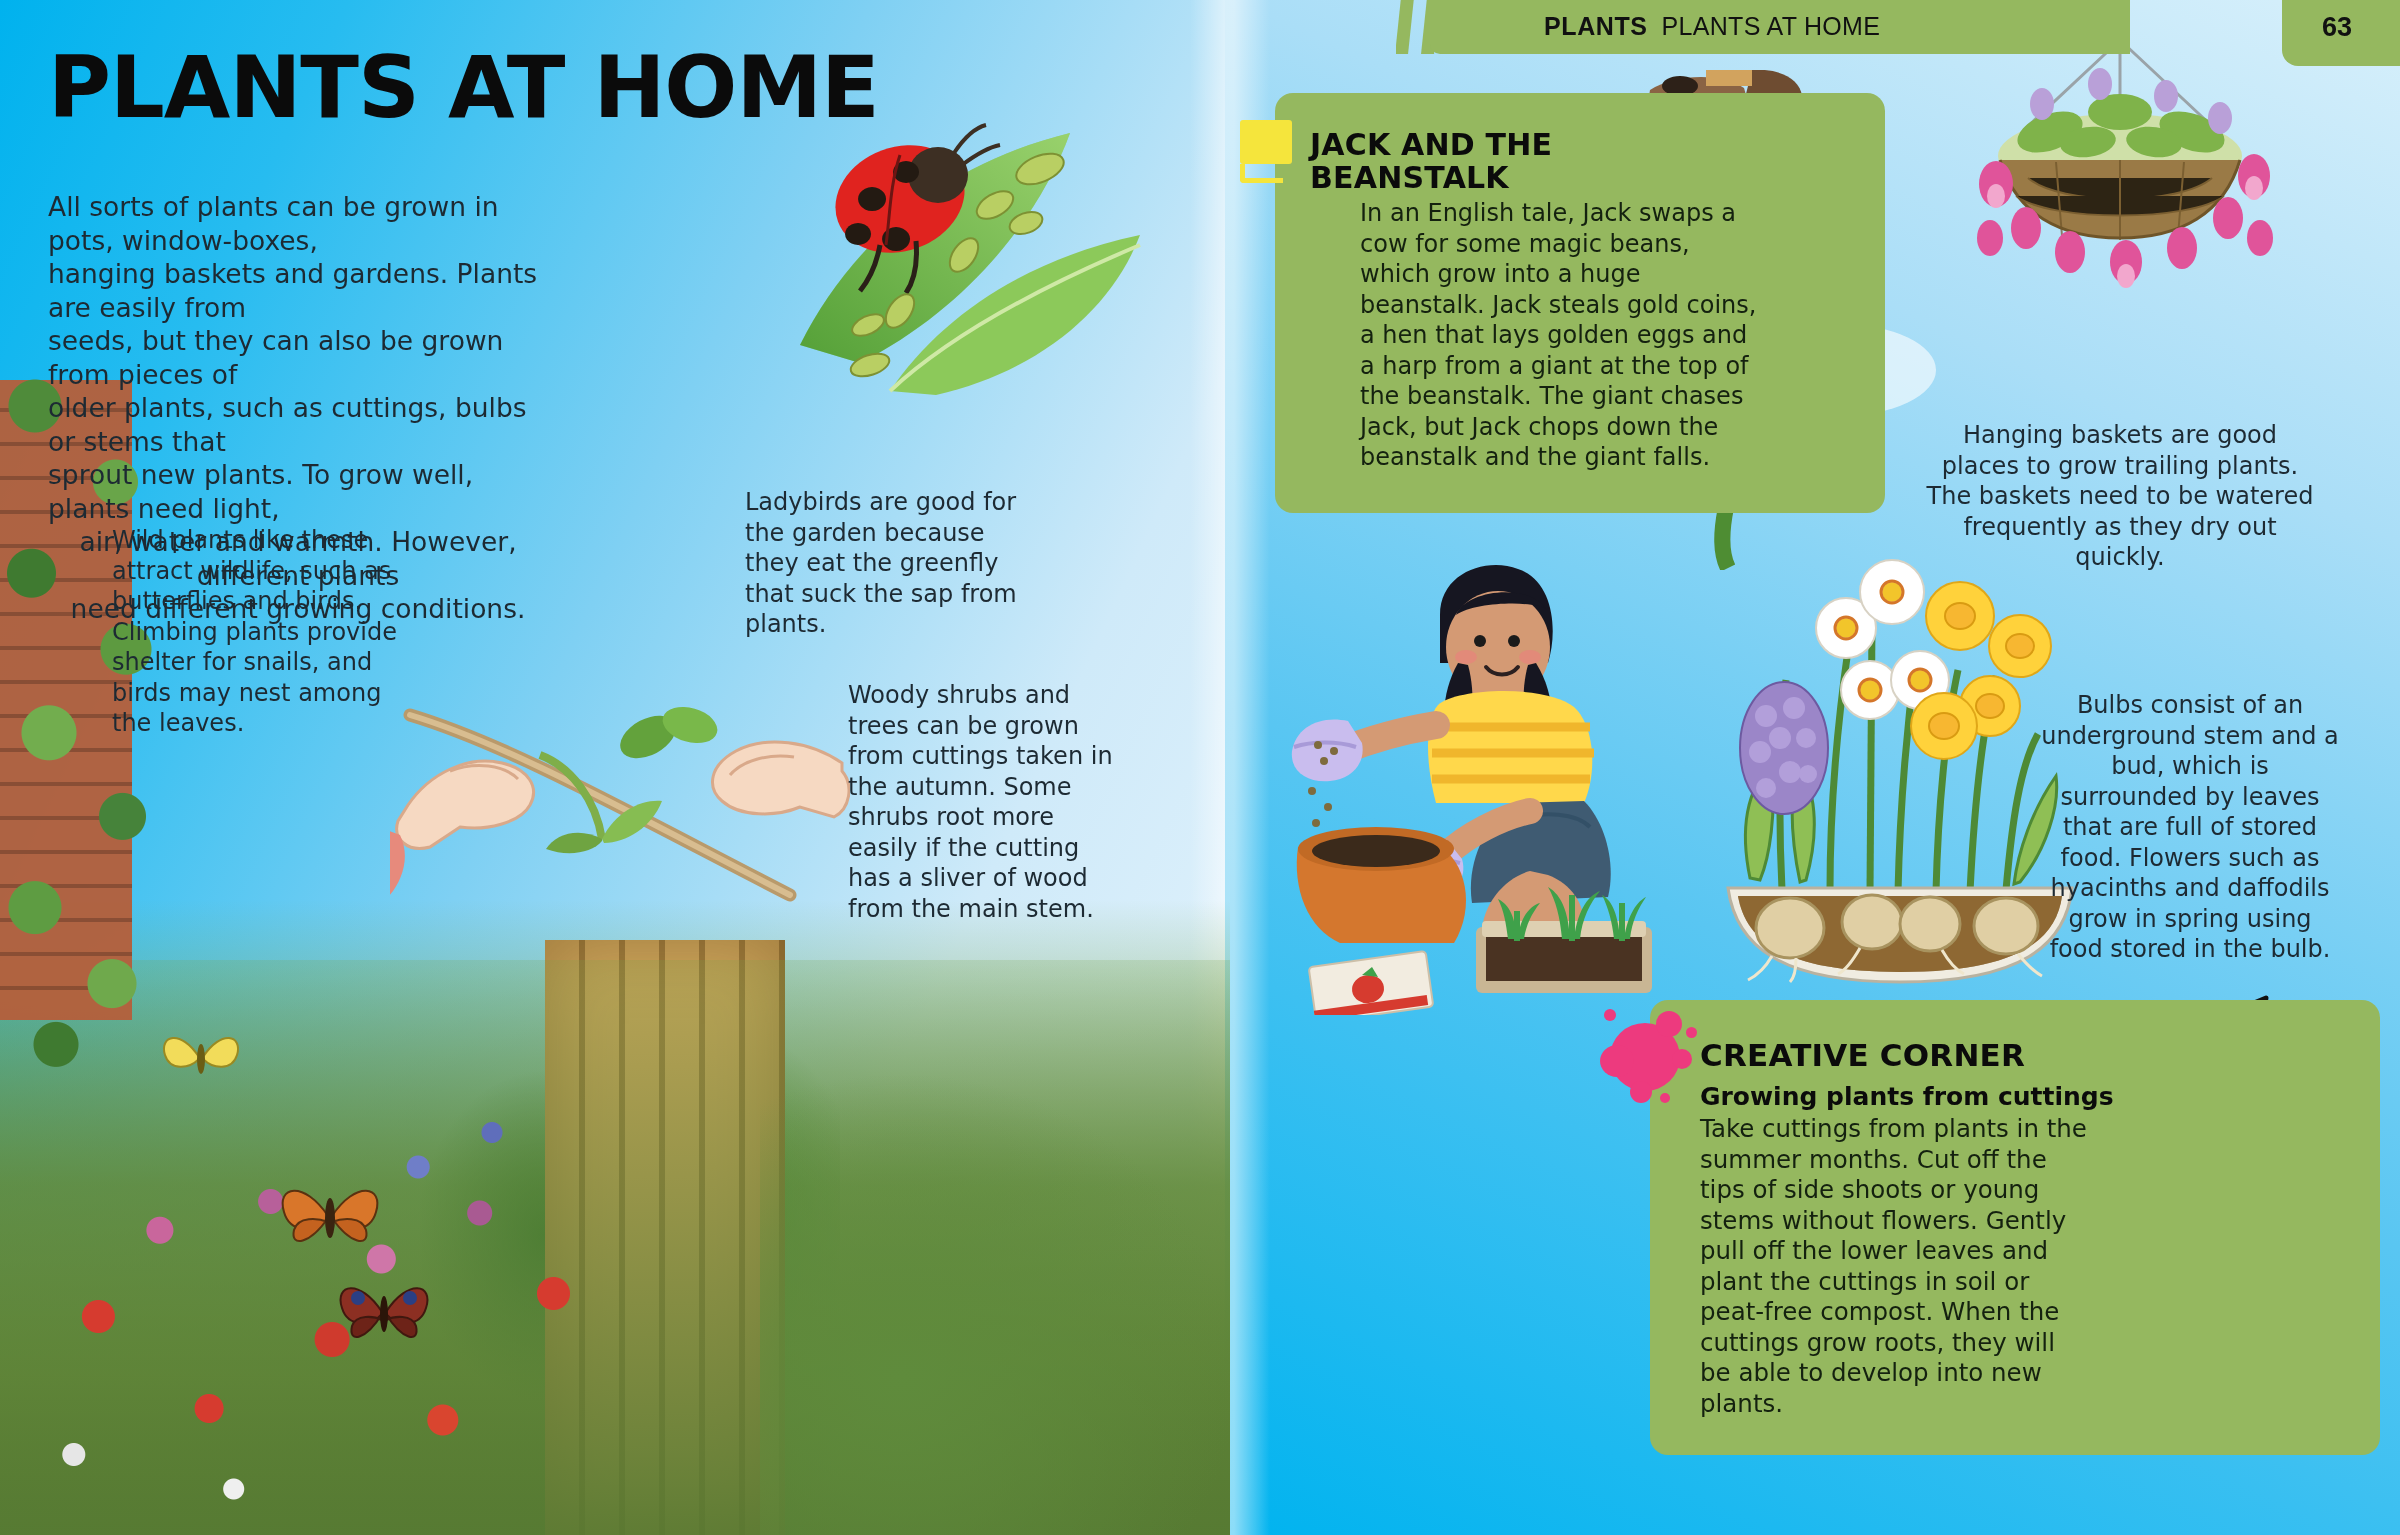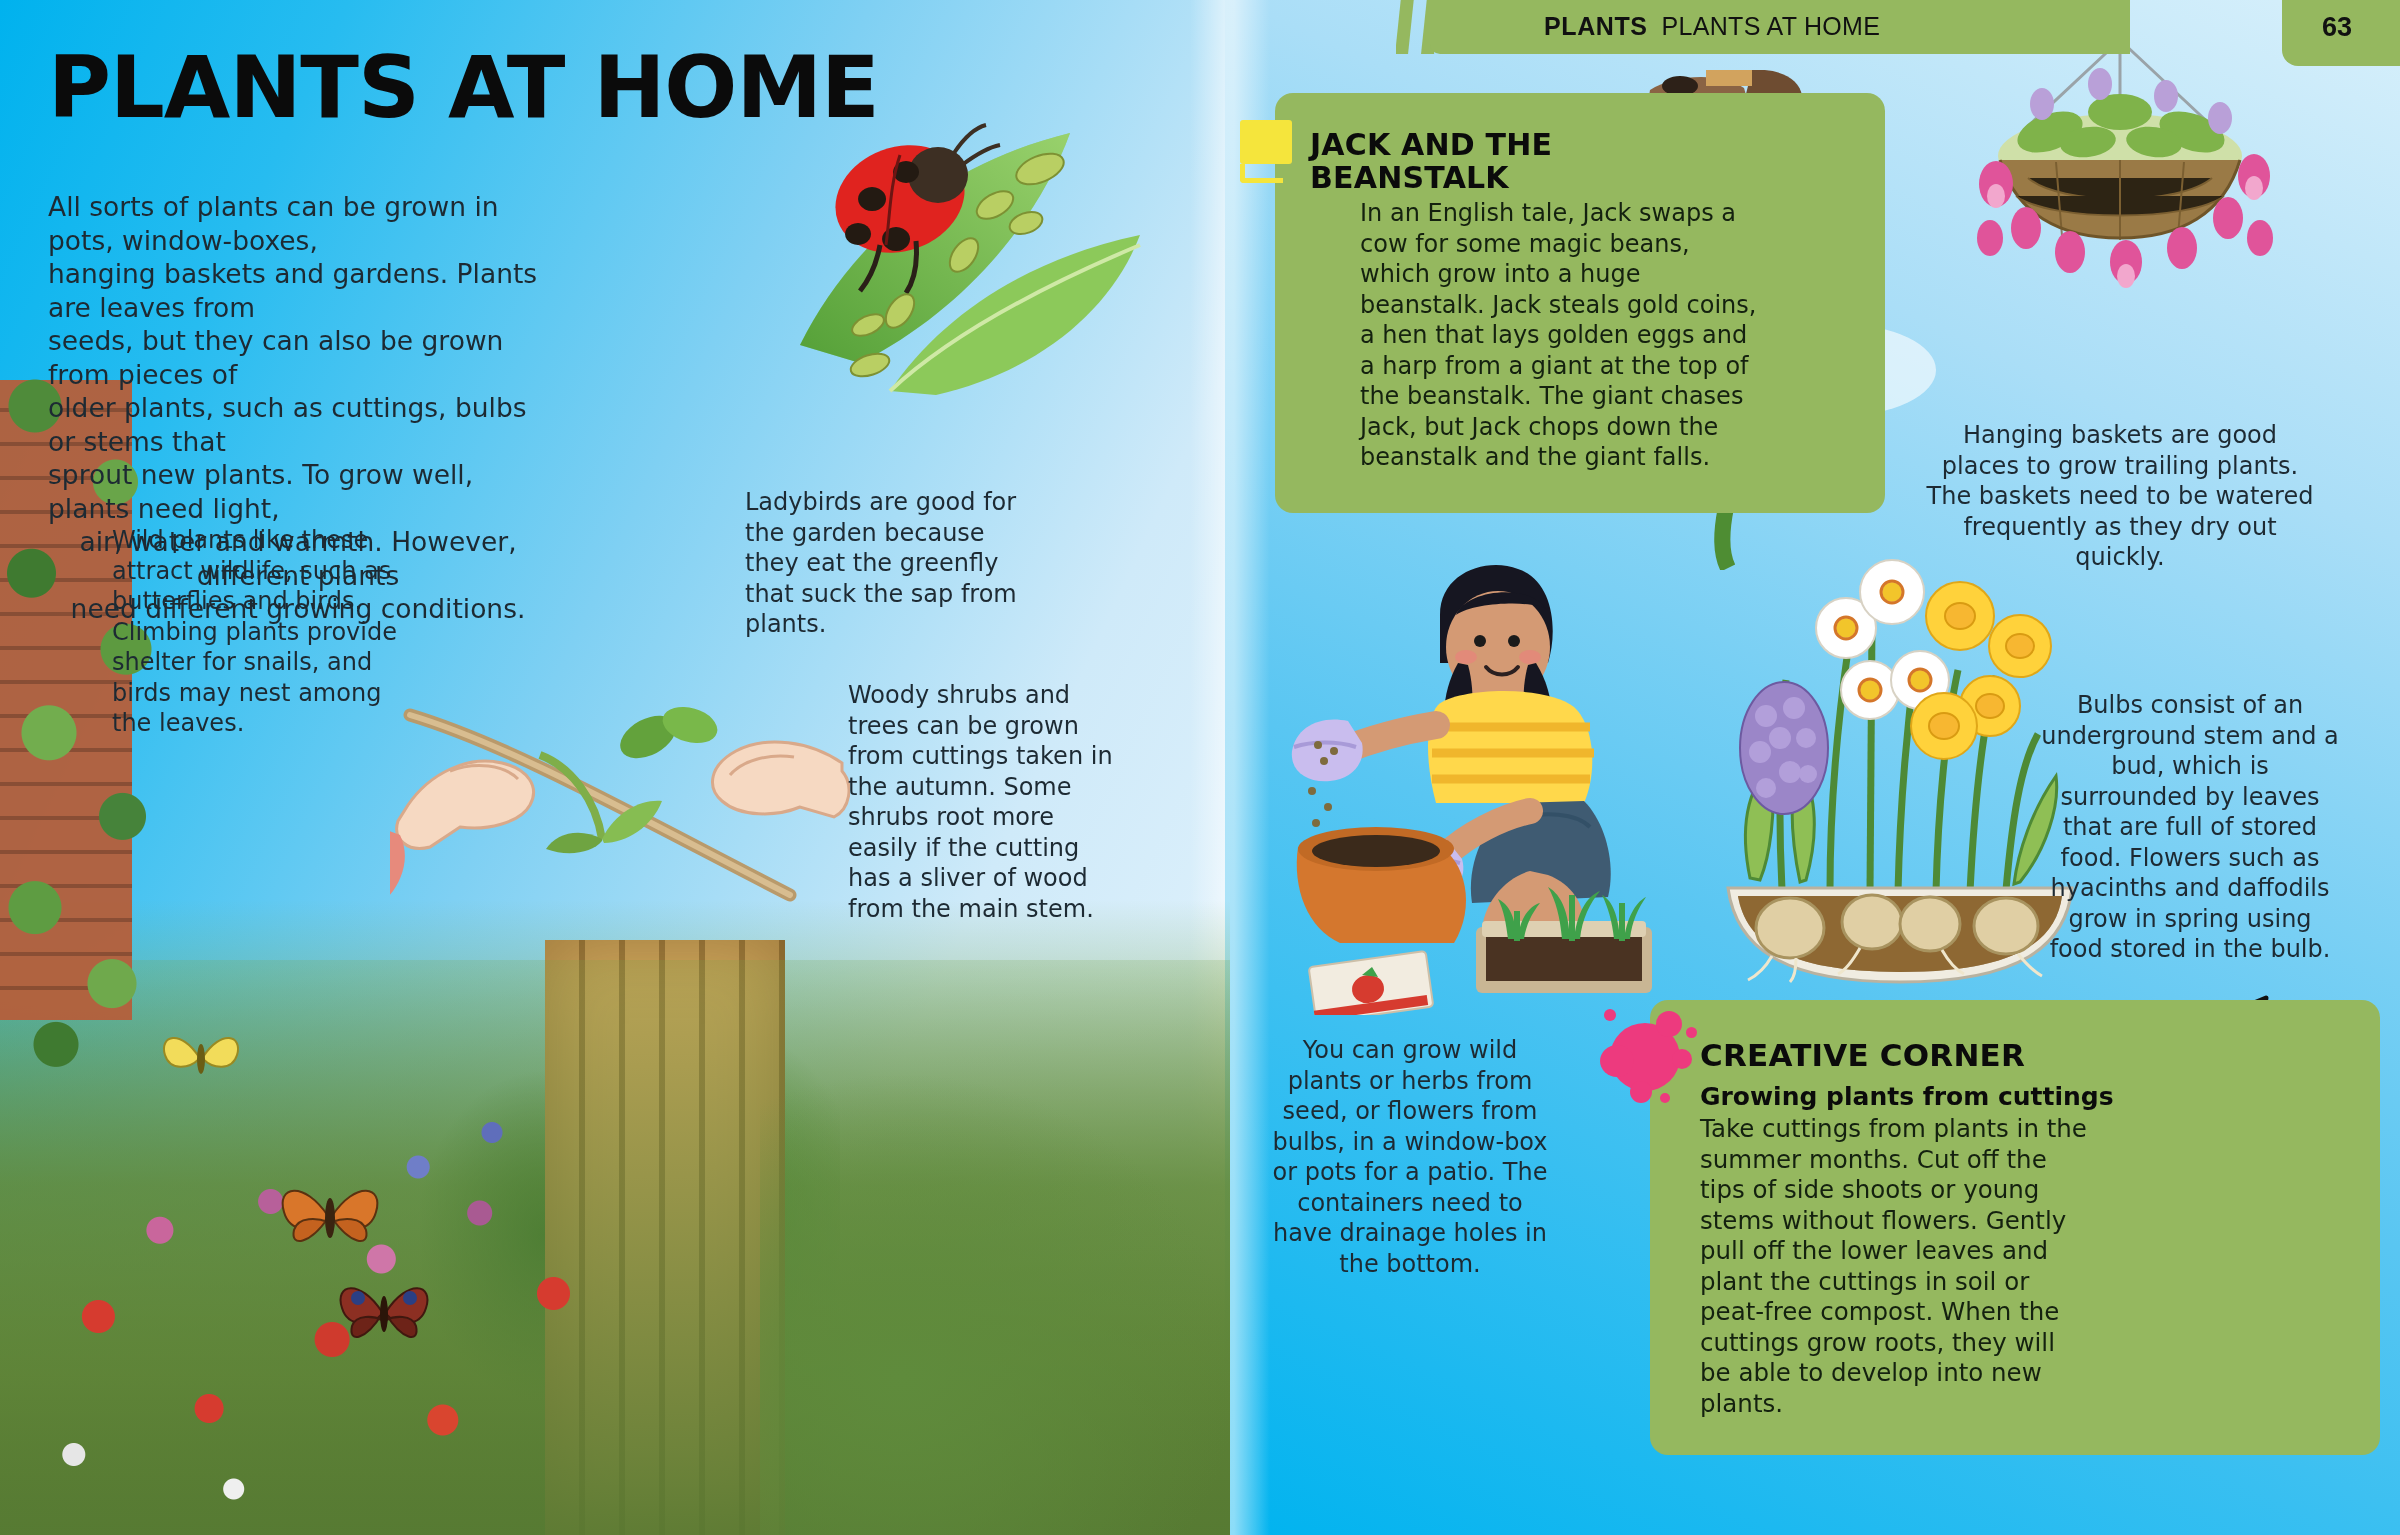--- a/index.html
+++ b/index.html
@@ -592,28 +592,27 @@
     <div class="hdr-title nosel">
       <span class="strong">PLANTS</span><span class="light">PLANTS AT HOME</span>
     </div>
     <div class="pageno">63</div>
   </div>
 
   <div class="headline nosel">PLANTS AT HOME</div>
 
   <div class="intro">
     <span class="l1">All sorts of plants can be grown in pots, window-boxes,</span>
-    <span class="l2">hanging baskets and gardens. Plants are leaves from</span>
+    <span class="l2">hanging baskets and gardens. Plants are easily from</span>
     <span class="l3">seeds, but they can also be grown from pieces of</span>
     <span class="l4">older plants, such as cuttings, bulbs or stems that</span>
     <span class="l4">sprout new plants. To grow well, plants need light,</span>
     <span class="l5">air, water and warmth. However, different plants</span>
     <span class="l6">need different growing conditions.</span>
   </div>
 
   <div class="cap cap-wild">Wild plants like these attract wildlife, such as butterflies and birds. Climbing plants provide shelter for snails, and birds may nest among the leaves.</div>
   <div class="cap cap-lady">Ladybirds are good for the garden because they eat the greenfly that suck the sap from plants.</div>
   <div class="cap cap-woody">Woody shrubs and trees can be grown from cuttings taken in the autumn. Some shrubs root more easily if the cutting has a sliver of wood from the main stem.</div>
-  <div class="cap cap-grow">You can grow wild plants or herbs from seed, or flowers from bulbs, in a window-box or pots for a patio. The containers need to have drainage holes in the bottom.</div>
   <div class="cap cap-hang">Hanging baskets are good places to grow trailing plants. The baskets need to be watered frequently as they dry out quickly.</div>
   <div class="cap cap-bulbs">Bulbs consist of an underground stem and a bud, which is surrounded by leaves that are full of stored food. Flowers such as hyacinths and daffodils grow in spring using food stored in the bulb.</div>
 
 </div>
 
 </body></html>

